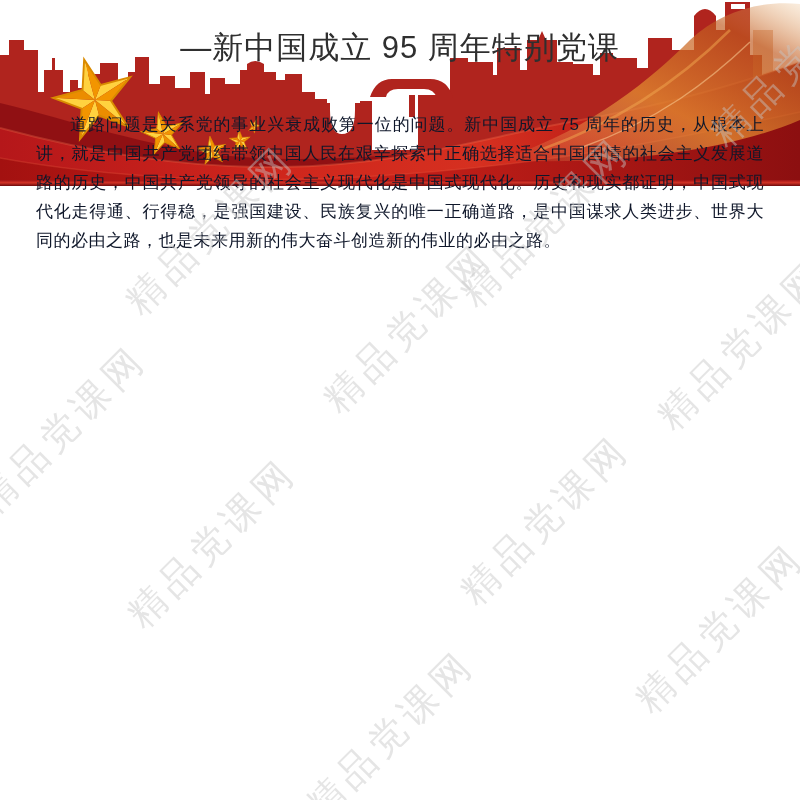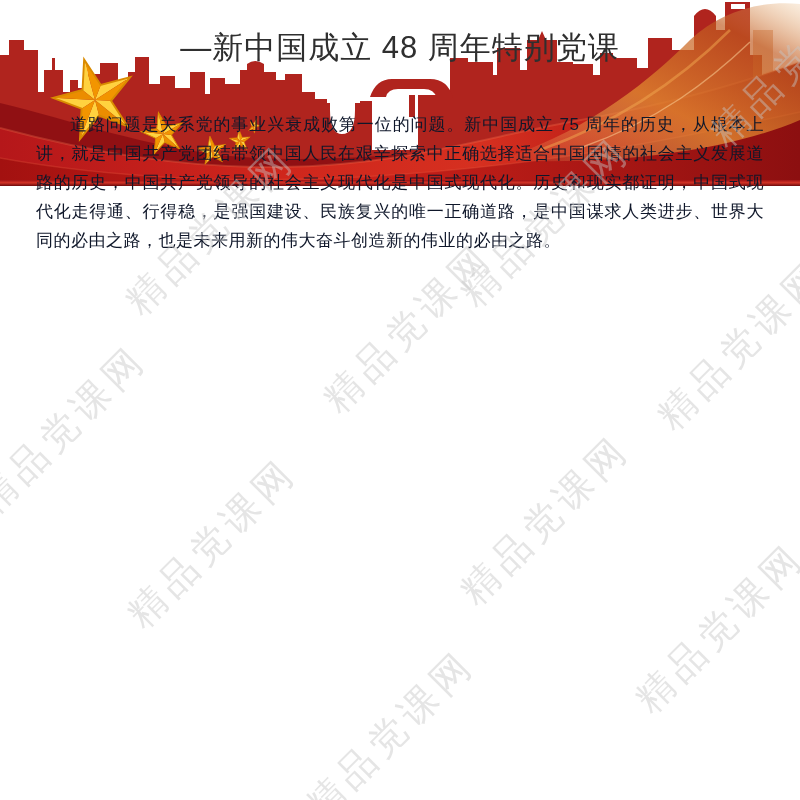--- a/index.html
+++ b/index.html
@@ -114,19 +114,19 @@
   <div class="watermark" style="left:795px;top:62px;">精品党课网</div>
   <div class="watermark" style="left:408px;top:328px;">精品党课网</div>
   <div class="watermark" style="left:742px;top:345px;">精品党课网</div>
   <div class="watermark" style="left:62px;top:430px;">精品党课网</div>
   <div class="watermark" style="left:212px;top:543px;">精品党课网</div>
   <div class="watermark" style="left:545px;top:520px;">精品党课网</div>
   <div class="watermark" style="left:720px;top:628px;">精品党课网</div>
   <div class="watermark" style="left:390px;top:735px;">精品党课网</div>
 
   <div class="content">
-    <div class="subtitle">—新中国成立 48 周年特别党课</div>
+    <div class="subtitle">—新中国成立 95 周年特别党课</div>
     <div class="bodytext">
       <p>道路问题是关系党的事业兴衰成败第一位的问题。新中国成立 75 周年的历史，从根本上讲，就是中国共产党团结带领中国人民在艰辛探索中正确选择适合中国国情的社会主义发展道路的历史，中国共产党领导的社会主义现代化是中国式现代化。历史和现实都证明，中国式现代化走得通、行得稳，是强国建设、民族复兴的唯一正确道路，是中国谋求人类进步、世界大同的必由之路，也是未来用新的伟大奋斗创造新的伟业的必由之路。</p>
     </div>
   </div>
 
 </div>
 
 </body></html>

